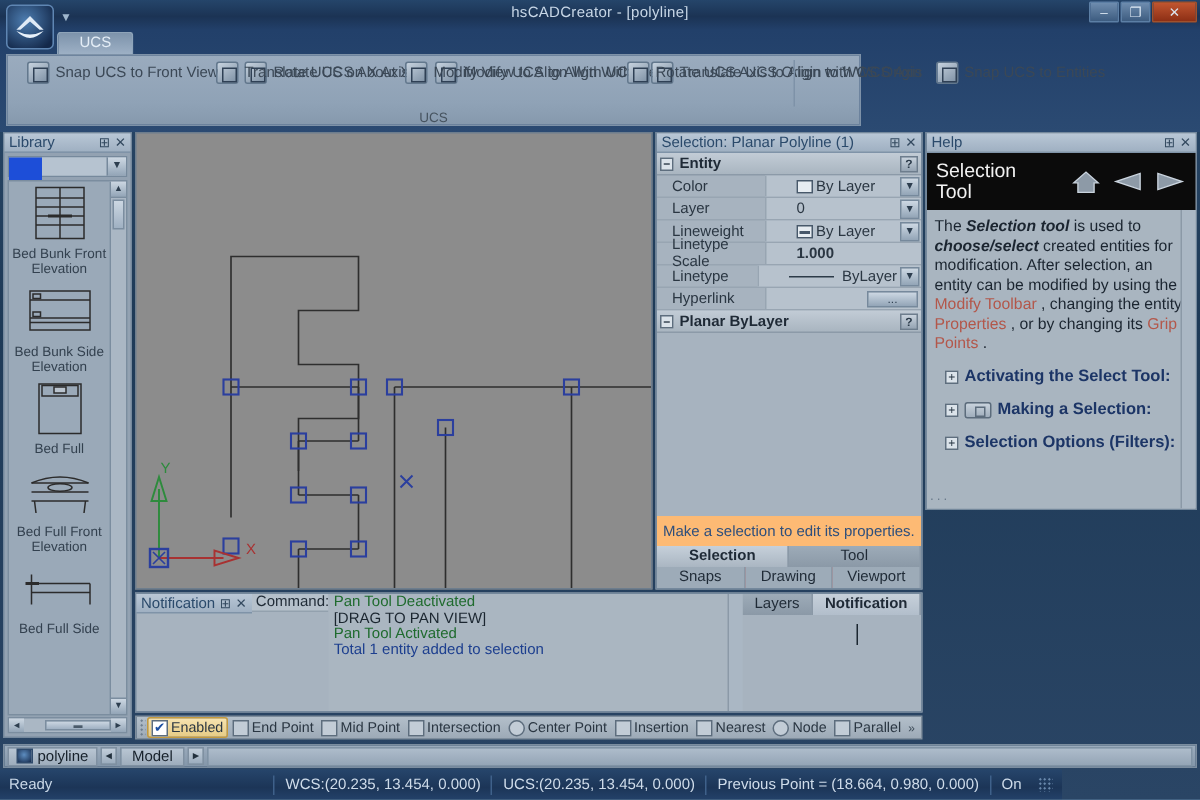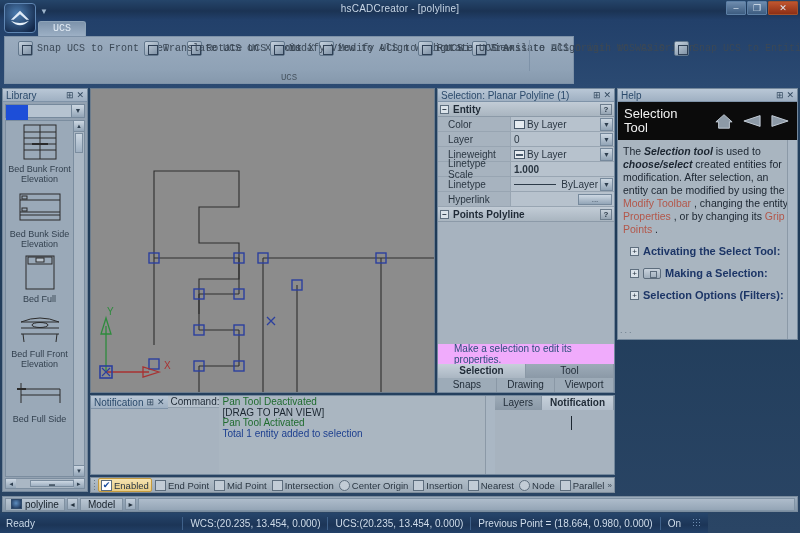--- a/index.html
+++ b/index.html
@@ -54,21 +54,20 @@
   }
   .orb svg { width: 22px; height: 20px; }
   .qat-arrow {
     position: absolute; left: 40px; top: 7px;
     color: #9fb6cd; font-size: 8px;
   }
 
   .ribbon {
     position: absolute; left: 0; top: 20px; width: 800px; height: 68px;
     background: linear-gradient(180deg,#22406a 0%, #2b4a72 100%);
-    font-family: Liberation Mono, monospace;
   }
   .tabstrip {
     position: absolute; left: 38px; top: 0; height: 16px;
     display: flex; align-items: flex-end;
   }
   .rtab {
     padding: 1px 14px 2px 14px; font-size: 10px; color: #e4edf6;
     background: linear-gradient(180deg,#7d93ab,#9db0c5);
     border: 1px solid #8ea4b9; border-bottom: none;
     border-radius: 3px 3px 0 0;
@@ -216,21 +215,21 @@
     background: linear-gradient(180deg,#c9d3dd,#95a4b3);
     font-size: 8px; line-height: 9px; text-align: center; color: #2b3a49;
   }
   .prop-row {
     display: flex; align-items: center; height: 15px;
     border-bottom: 1px solid #98a5b2; font-size: 10px; color: #2a3642;
   }
   .prop-row .k { width: 72px; padding-left: 10px; }
   .prop-row .v {
     flex: 1; display: flex; align-items: center; gap: 2px;
-    background: #b7c2cd; height: 100%; padding-left: 3px;
+    background: #b7c2cd; height: 100%; padding-left: 20px;
     border-left: 1px solid #98a5b2;
   }
   .prop-row .v.bold { font-weight: bold; }
   .swatch-color {
     width: 11px; height: 9px; background: #e6ecf1; border: 1px solid #47586a;
   }
   .swatch-lw {
     width: 11px; height: 9px; background: #e6ecf1; border: 1px solid #47586a;
     position: relative;
   }
@@ -260,22 +259,22 @@
   }
   .prop-row.dotted { border-top: 1px dotted #6f7f8f; border-bottom: none; }
   .sel-spacer { flex: 1; background: #a7b3bf; }
   .selprops-head {
     height: 14px; background: linear-gradient(180deg,#8d9aa7,#7c8a98);
     display: flex; align-items: center; padding-left: 4px;
     font-size: 10px; color: #1d2835;
     border-top: 1px solid #6e7d8c;
   }
   .selprops-msg {
-    height: 20px; display: flex; align-items: center; padding-left: 16px;
-    font-size: 10px; color: #2e4f7c; background: #f0abfc;
+    height: 20px; display: flex; align-items: center; padding-left: 4px;
+    font-size: 10px; color: #2e4f7c; background: #fdba74;
   }
   .sel-tabs {
     display: flex; height: 14px; background: #93a2b1;
   }
   .sel-tab {
     flex: 1; text-align: center; font-size: 10px; color: #1f2a36;
     line-height: 13px;
     background: linear-gradient(180deg,#c6d0da,#aab6c2);
     border-right: 1px solid #8a98a6; font-weight: bold;
   }
@@ -774,21 +773,21 @@
 
       <div class="prop-row">
         <span class="k">Hyperlink</span>
         <span class="v">
           <span class="ellipsisbtn">...</span>
         </span>
       </div>
 
       <div class="prop-section">
         <span class="exp">−</span>
-        <span>Points Polyline</span>
+        <span>Planar ByLayer</span>
         <span class="help-ico">?</span>
       </div>
 
 
     </div>
 
     <div class="sel-spacer"></div>
 
     <div class="selprops-msg">Make a selection to edit its properties.</div>
 
@@ -886,21 +885,21 @@
     <div class="snapitem">
       <span class="snap-ico"></span>
       <span>Mid Point</span>
     </div>
     <div class="snapitem">
       <span class="snap-ico"></span>
       <span>Intersection</span>
     </div>
     <div class="snapitem">
       <span class="snap-ico" style="border-radius:50%"></span>
-      <span>Center Origin</span>
+      <span>Center Point</span>
     </div>
     <div class="snapitem">
       <span class="snap-ico"></span>
       <span>Insertion</span>
     </div>
     <div class="snapitem">
       <span class="snap-ico"></span>
       <span>Nearest</span>
     </div>
     <div class="snapitem">

